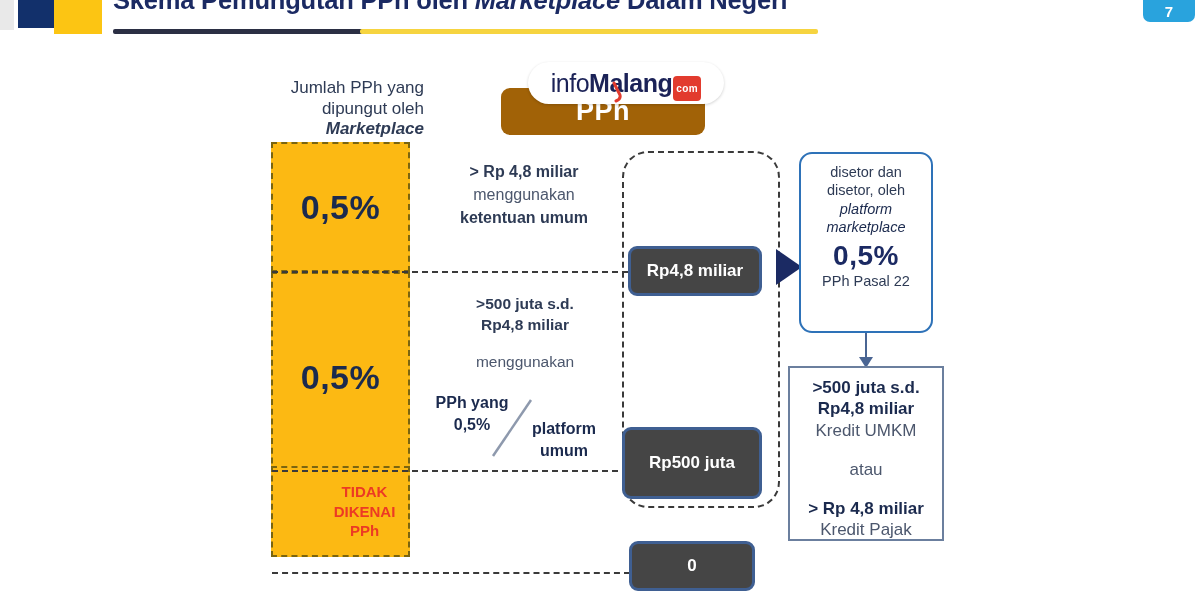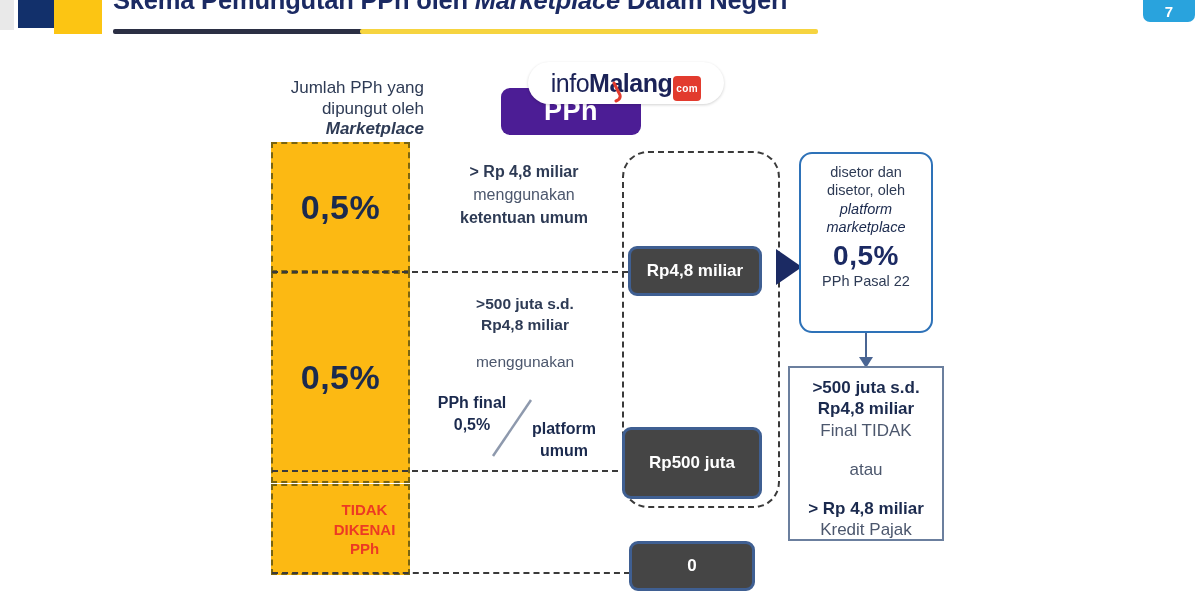--- a/index.html
+++ b/index.html
@@ -36,21 +36,21 @@
     text-align:right;font-size:17px;color:#2e3b55;line-height:1.22;
   }
   .left-caption b{font-weight:bold;font-style:italic;}
 
   
   .ycol{position:absolute;left:271px;top:142px;width:139px;height:432px;}
   .yseg{position:absolute;left:0;width:139px;background:#fcb913;box-sizing:border-box;
         border:2px dashed #7a6510;display:flex;align-items:center;justify-content:center;}
   .yseg1{top:0;height:130px;}
   .yseg2{top:130px;height:211px;}
-  .yseg3{top:342px;height:91px;padding-left:48px;}
+  .yseg3{top:324px;height:91px;padding-left:48px;}
   .ypct{font-size:34px;font-weight:bold;color:#1b2a4e;letter-spacing:0.5px;}
   .ytidak{font-size:15px;font-weight:bold;color:#ec3a24;text-align:center;line-height:1.3;}
 
   
   .mid-t1{position:absolute;left:424px;top:160px;width:200px;text-align:center;
           font-size:16px;color:#2e3b55;line-height:1.45;}
   .mid-t1 .b{font-weight:bold;}
   .mid-t1 .n{font-weight:normal;color:#4c576d;}
 
   .mid-t2{position:absolute;left:430px;top:294px;width:190px;text-align:center;
@@ -115,22 +115,22 @@
     position:absolute;left:788px;top:366px;width:156px;height:175px;
     border:2px solid #6b7f9e;box-sizing:border-box;background:#fff;
     text-align:center;padding-top:9px;
   }
   .rbox-bot .b{font-size:17px;font-weight:bold;color:#1b2a4e;line-height:1.25;}
   .rbox-bot .n{font-size:17px;font-weight:normal;color:#4c576d;line-height:1.25;}
   .rbox-bot .sp{display:block;height:18px;}
 
   
   .pph-box{
-    position:absolute;left:501px;top:88px;width:140px;height:47px;
-    background:#4c1d95;border-radius:9px;
+    position:absolute;left:501px;top:88px;width:204px;height:47px;
+    background:#a16207;border-radius:9px;
     display:flex;align-items:center;justify-content:center;
     color:#ffffff;font-size:27px;font-weight:bold;letter-spacing:0.5px;
   }
   .wm{
     position:absolute;left:528px;top:62px;width:196px;height:42px;
     background:#ffffff;border-radius:21px;
     display:flex;align-items:center;justify-content:center;
     box-shadow:0 1px 3px rgba(0,0,0,0.18);
   }
   .wm-txt{font-size:25px;font-weight:bold;color:#1b2257;letter-spacing:-0.5px;position:relative;}
@@ -190,21 +190,21 @@
     <span class="b">ketentuan umum</span>
   </div>
 
   <div class="mid-t2">
     <span class="b">&gt;500 juta s.d.</span>
     <span class="b">Rp4,8 miliar</span>
     <span class="n">menggunakan</span>
   </div>
 
   <div class="mid-final">
-    <span>PPh final</span><br>
+    <span>PPh yang</span><br>
     <span>0,5%</span>
   </div>
 
   <svg class="mid-slash" viewBox="0 0 46 64">
     <line x1="42" y1="4" x2="4" y2="60" stroke="#8e99ad" stroke-width="2.5"></line>
   </svg>
 
   <div class="mid-ketentuan">
     <span>platform</span><br>
     <span>umum</span>
@@ -226,21 +226,21 @@
     <div class="big">0,5%</div>
     <div class="l3">PPh Pasal 22</div>
   </div>
 
   <div class="connector-v"></div>
   <div class="connector-head"></div>
 
   <div class="rbox-bot">
     <div class="b">&gt;500 juta s.d.</div>
     <div class="b">Rp4,8 miliar</div>
-    <div class="n">Final TIDAK</div>
+    <div class="n">Kredit UMKM</div>
     <span class="sp"></span>
     <div class="n">atau</div>
     <span class="sp"></span>
     <div class="b">&gt; Rp 4,8 miliar</div>
     <div class="n">Kredit Pajak</div>
   </div>
 
   <div class="pph-box">PPh</div>
   <div class="wm">
     <span class="wm-txt"><span class="lc">info</span><span>Malang</span><span class="wm-com">com</span>

